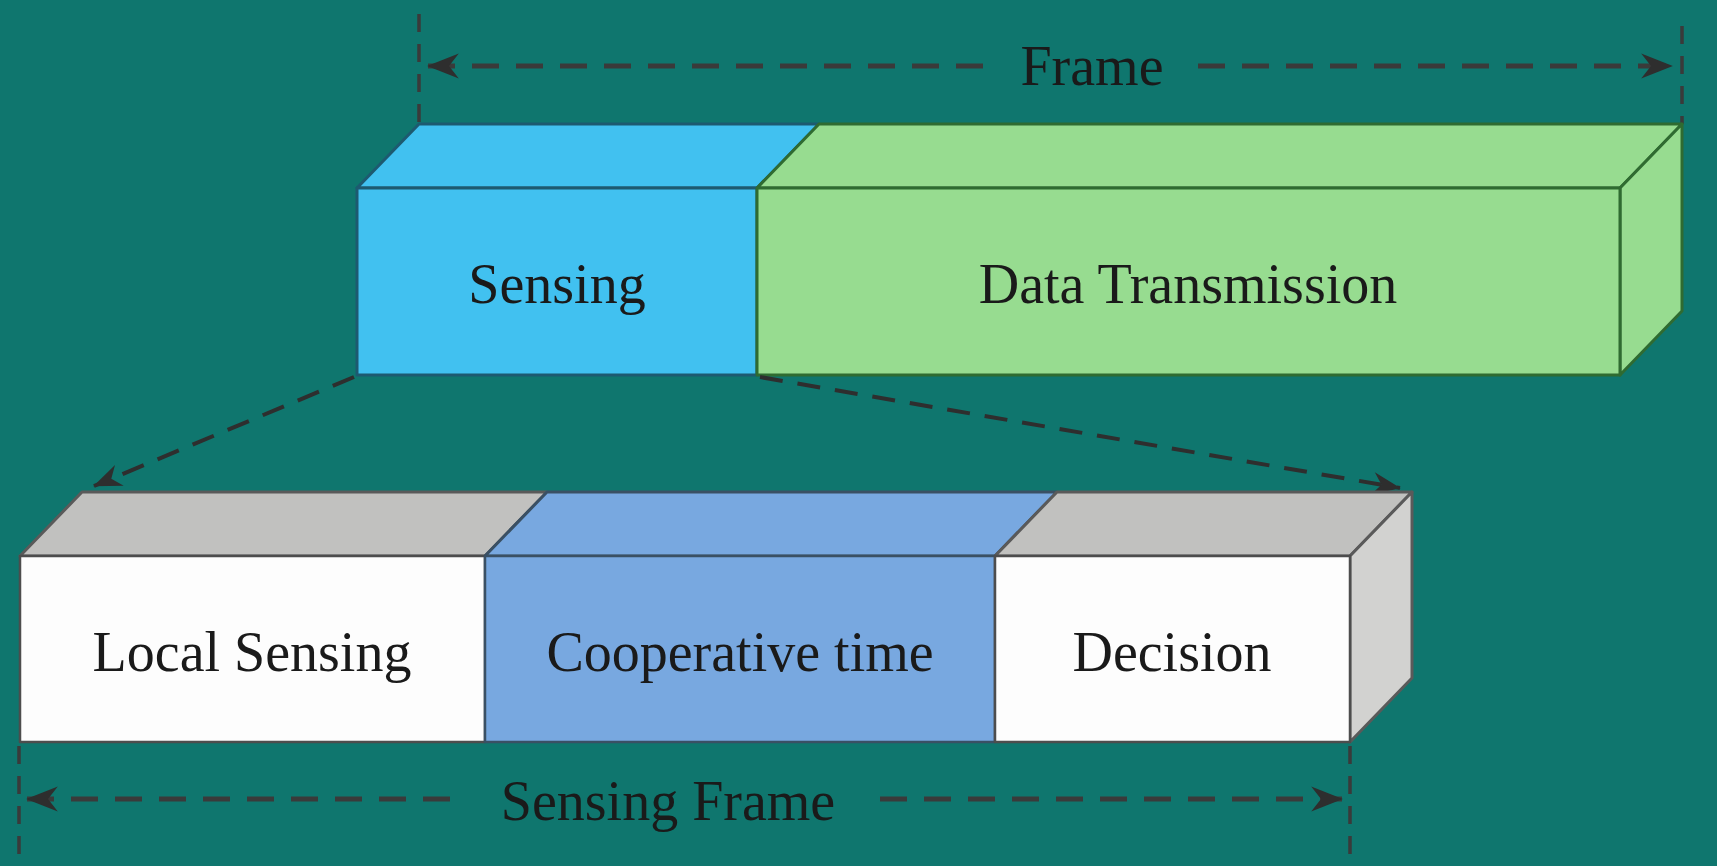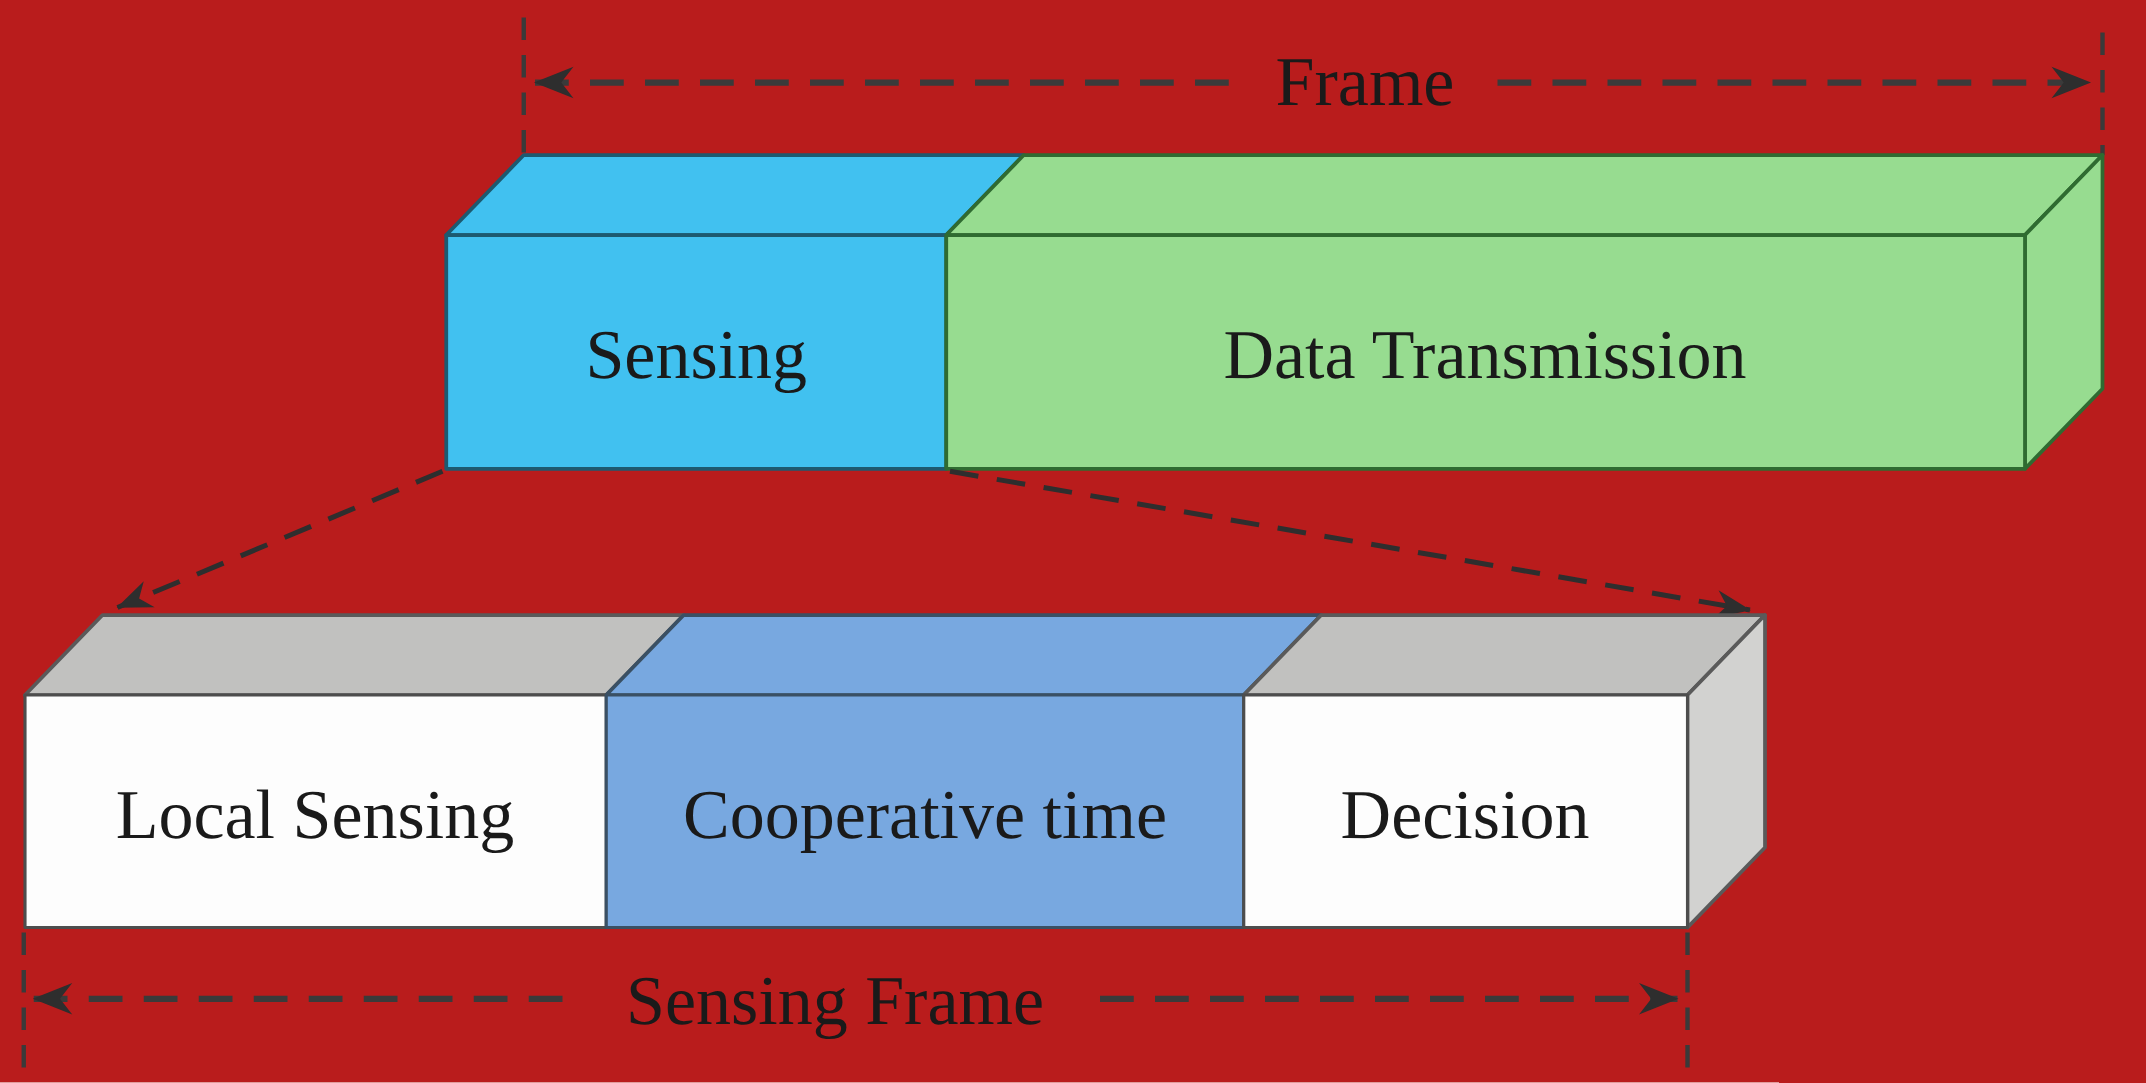--- a/index.html
+++ b/index.html
@@ -5,21 +5,21 @@
   html, body {
     margin: 0;
     padding: 0;
     background: #ffffff;
     font-family: "Liberation Serif", serif;
   }
   #canvas {
     position: relative;
     width: 1717px;
     height: 866px;
-    background: #b91c1c;
+    background: #0f766e;
     overflow: hidden;
   }
   #diagram-svg {
     position: absolute;
     inset: 0;
   }
   text {
     font-family: "Liberation Serif", serif;
     fill: #1a1a1a;
   }

